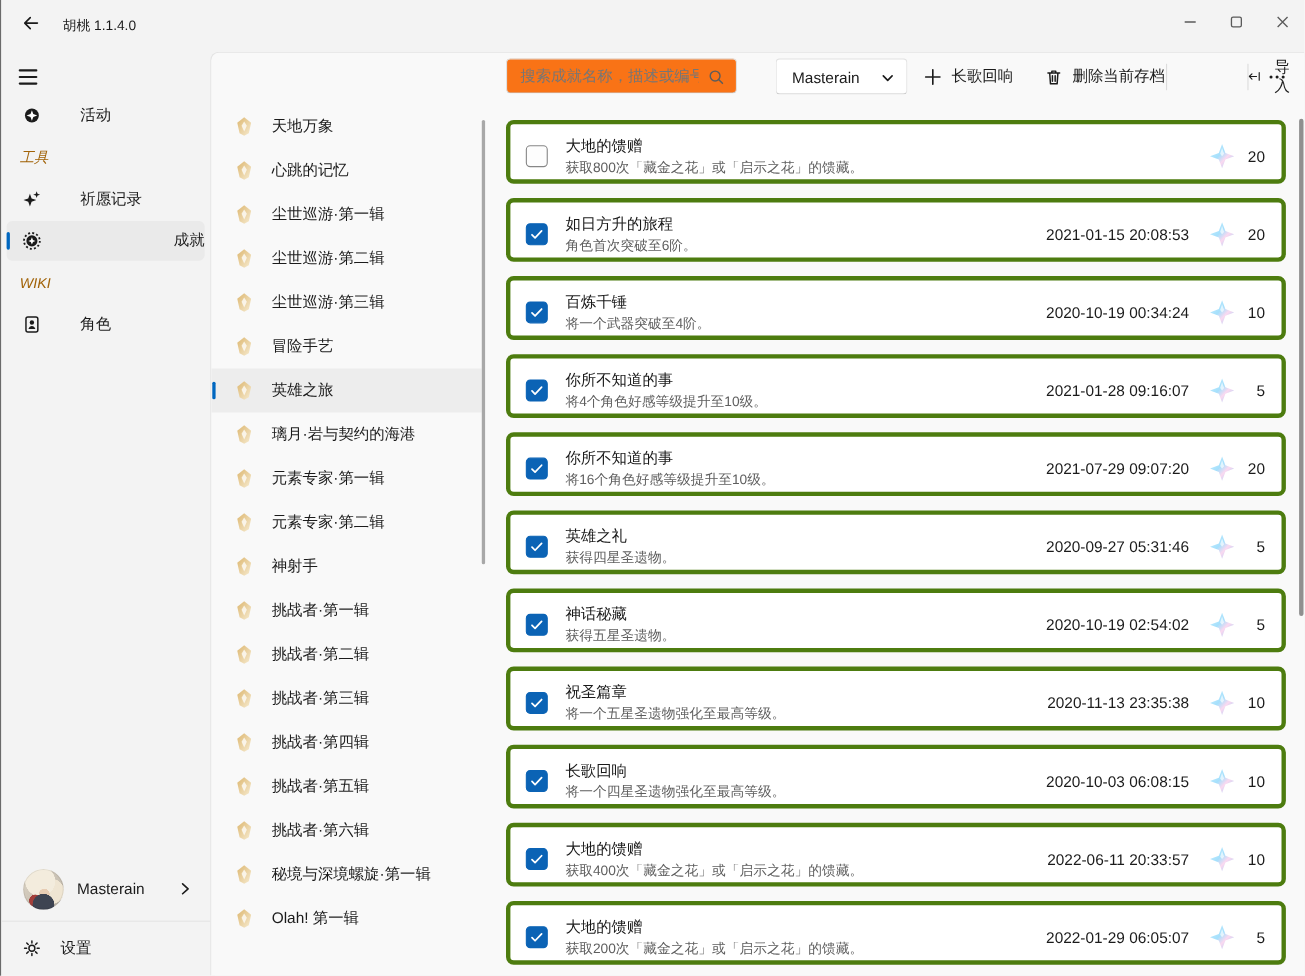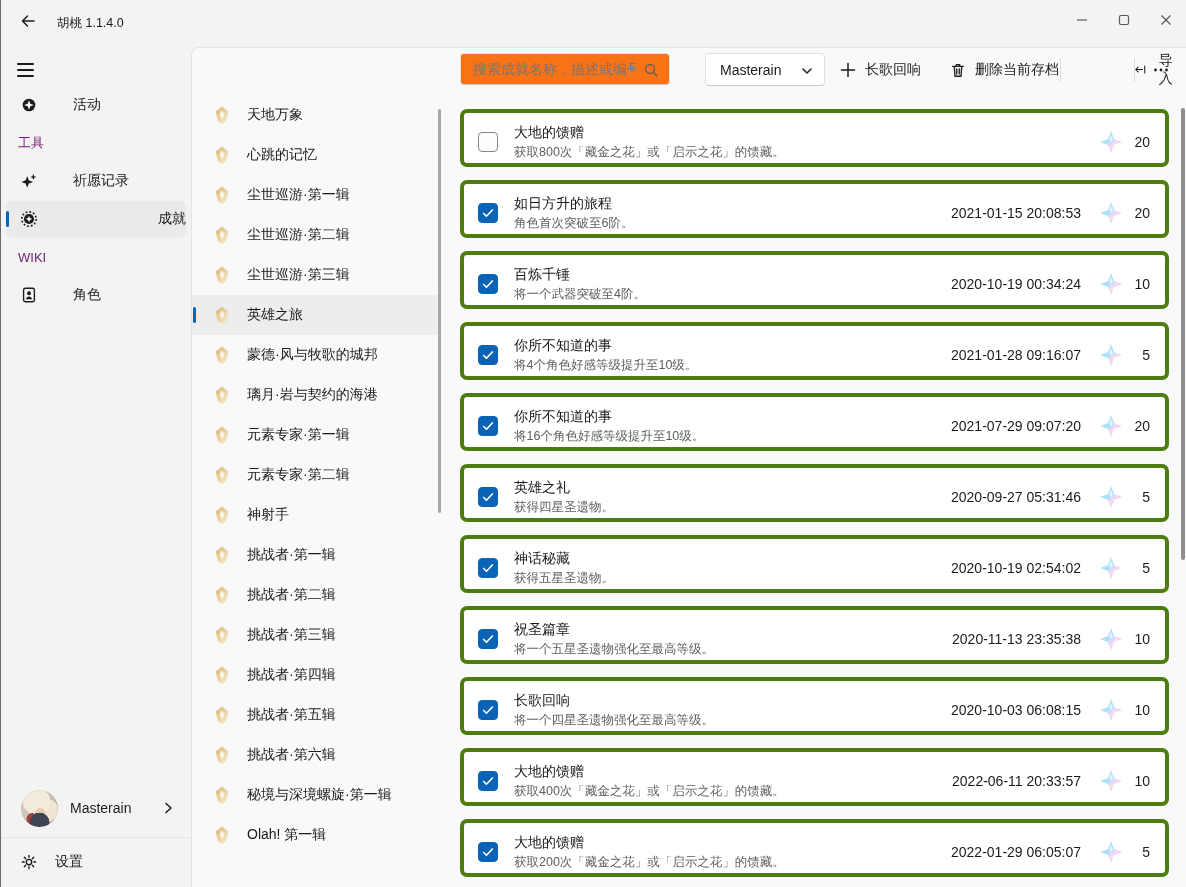--- a/index.html
+++ b/index.html
@@ -17,21 +17,21 @@
   .win-btn { width:42px; height:40px; border:none; background:transparent; display:flex; align-items:center; justify-content:center; cursor:pointer; }
   
   .sidebar { position:absolute; left:0; top:47px; width:190px; bottom:0; }
   .hamburger { margin:8px 5px 2px; width:40px; height:30px; border:none; background:transparent; border-radius:5px; display:flex; flex-direction:column; justify-content:center; gap:4px; padding-left:11px; cursor:pointer; }
   .hamburger span { display:block; width:17px; height:1.7px; background:#1b1b1b; border-radius:1px; }
   .nav-item { position:relative; height:36px; margin:2px 5px; border-radius:5px; display:flex; align-items:center; padding-left:13px; gap:35px; font-size:14px; cursor:pointer; }
   .nav-item.selected { background:#eaeaea;justify-content:space-between; }
   .nav-indicator { display:none; position:absolute; left:0; top:10px; width:3px; height:16px; border-radius:2px; background:#0067c0; }
   .nav-item.selected .nav-indicator { display:block; }
   .nav-icon { width:19px; height:19px; display:flex; align-items:center; justify-content:center; flex:0 0 auto; }
-  .nav-header { height:24px; margin:8px 0; padding-left:17px; display:flex; align-items:center; font-size:13px; color:#701a75; }
+  .nav-header { height:24px; margin:8px 0; padding-left:17px; display:flex; align-items:center; font-size:13px; color:#a16207;font-style:italic; }
   .user-item { position:absolute; left:0; right:0; bottom:57px; height:44px; display:flex; align-items:center; padding-left:20px; gap:12px; cursor:pointer; }
   .avatar { width:37px; height:37px; border-radius:50%; flex:0 0 auto;
     background:
       radial-gradient(circle at 50% 88%, #3e4452 0 26%, transparent 27%),
       radial-gradient(circle at 30% 78%, #a33f3b 0 14%, transparent 15%),
       radial-gradient(circle at 52% 62%, #e8cdb4 0 16%, transparent 17%),
       radial-gradient(circle at 42% 30%, #f3ecdd 0 40%, transparent 41%),
       radial-gradient(circle at 70% 55%, #efe5d2 0 34%, transparent 35%),
       linear-gradient(135deg,#ded5c6,#b9b2a6);
     box-shadow: inset 0 0 0 1px rgba(0,0,0,.08);
@@ -293,38 +293,38 @@
 
   <div class="cat-item">
 
     <svg class="cat-icon" viewBox="0 0 20 20">
       <path d="M10 1.5 16.3 6.6 14.2 16.2 10 18.5 5.8 16.2 3.7 6.6Z" fill="url(#goldg)"></path>
       <path d="M10 5.5 12.4 9.4 10 14.6 7.6 9.4Z" fill="#ffffff" opacity="0.75"></path>
     </svg>
     <span class="cat-label">尘世巡游·第三辑</span>
   </div>
 
+  <div class="cat-item">
+
+    <svg class="cat-icon" viewBox="0 0 20 20">
+      <path d="M10 1.5 16.3 6.6 14.2 16.2 10 18.5 5.8 16.2 3.7 6.6Z" fill="url(#goldg)"></path>
+      <path d="M10 5.5 12.4 9.4 10 14.6 7.6 9.4Z" fill="#ffffff" opacity="0.75"></path>
+    </svg>
+    <span class="cat-label">冒险手艺</span>
+  </div>
 
   <div class="cat-item selected">
     <span class="cat-indicator"></span>
     <svg class="cat-icon" viewBox="0 0 20 20">
       <path d="M10 1.5 16.3 6.6 14.2 16.2 10 18.5 5.8 16.2 3.7 6.6Z" fill="url(#goldg)"></path>
       <path d="M10 5.5 12.4 9.4 10 14.6 7.6 9.4Z" fill="#ffffff" opacity="0.75"></path>
     </svg>
     <span class="cat-label">英雄之旅</span>
   </div>
 
-  <div class="cat-item">
-
-    <svg class="cat-icon" viewBox="0 0 20 20">
-      <path d="M10 1.5 16.3 6.6 14.2 16.2 10 18.5 5.8 16.2 3.7 6.6Z" fill="url(#goldg)"></path>
-      <path d="M10 5.5 12.4 9.4 10 14.6 7.6 9.4Z" fill="#ffffff" opacity="0.75"></path>
-    </svg>
-    <span class="cat-label">蒙德·风与牧歌的城邦</span>
-  </div>
 
   <div class="cat-item">
 
     <svg class="cat-icon" viewBox="0 0 20 20">
       <path d="M10 1.5 16.3 6.6 14.2 16.2 10 18.5 5.8 16.2 3.7 6.6Z" fill="url(#goldg)"></path>
       <path d="M10 5.5 12.4 9.4 10 14.6 7.6 9.4Z" fill="#ffffff" opacity="0.75"></path>
     </svg>
     <span class="cat-label">璃月·岩与契约的海港</span>
   </div>
 

